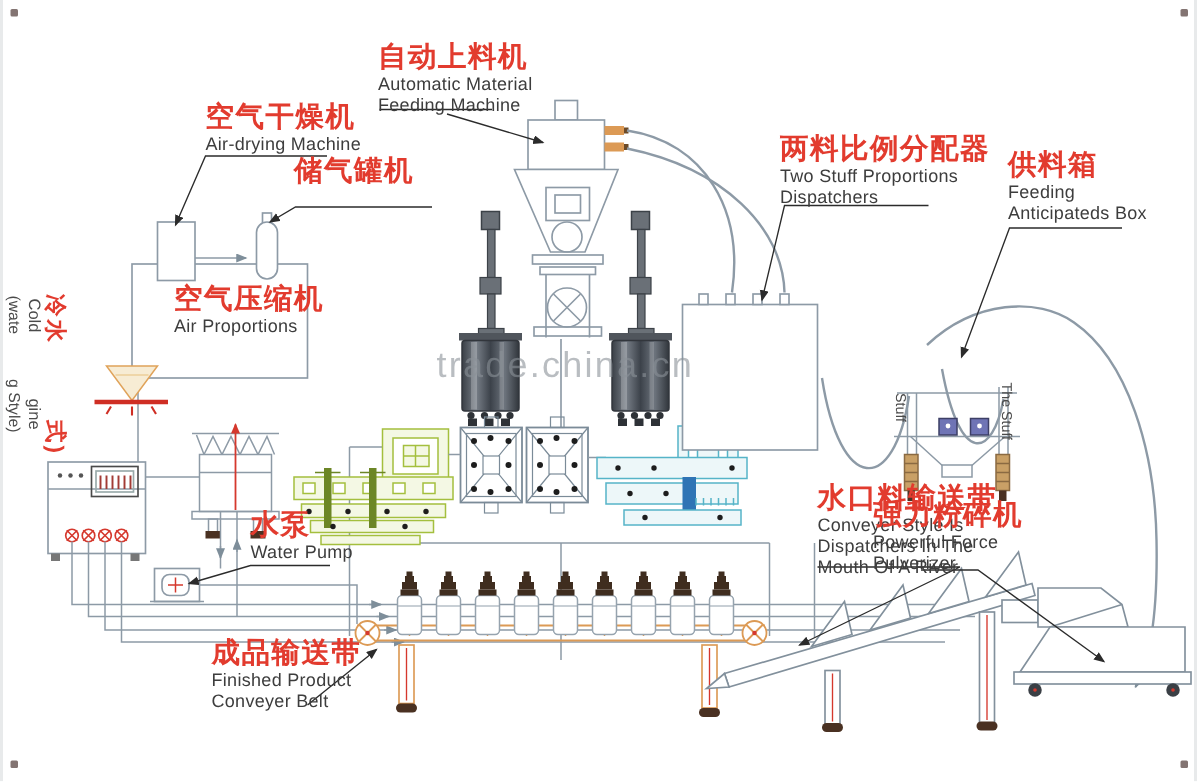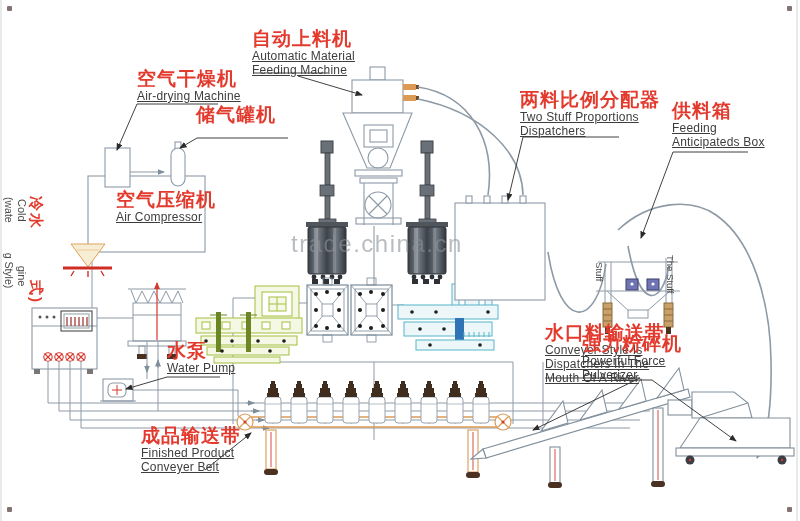--- a/index.html
+++ b/index.html
@@ -1,21 +1,21 @@
 <!DOCTYPE html>
 <html><head>
 <meta charset="utf-8">
 <style>
   html,body{margin:0;padding:0;background:#fff;}
   .stage{position:relative;width:800px;height:521px;background:#ffffff;overflow:hidden;
          font-family:"Liberation Sans","DejaVu Sans",sans-serif;}
   .stage svg{position:absolute;left:0;top:0;}
   .lbl{position:absolute;line-height:14px;white-space:nowrap;}
   .lbl .zh{font-size:19px;font-weight:bold;color:#e23b2e;letter-spacing:1px;margin-bottom:3px;}
-  .lbl .en{font-size:12px;color:#3d3d3d;letter-spacing:.2px;line-height:14px;text-decoration:underline;}
+  .lbl .en{font-size:12px;color:#3d3d3d;letter-spacing:.2px;line-height:14px;}
   .vcol{position:absolute;transform:rotate(90deg);transform-origin:0 0;white-space:nowrap;line-height:13px;}
   .gap{display:inline-block;}
   .wm{position:absolute;left:291px;top:230px;font-size:24px;letter-spacing:1.5px;
       color:rgba(138,145,152,0.6);z-index:5;}
   .smudge{position:absolute;z-index:4;background:radial-gradient(closest-side,rgba(255,255,255,.95),rgba(255,255,255,0));}
   .corner{position:absolute;width:5px;height:5px;background:#5a4643;opacity:.75;border-radius:1px;z-index:6;}
   .edge{position:absolute;top:0;height:521px;background:#d9dcde;opacity:.6;z-index:6;}
   .labels{position:relative;z-index:7;}
 </style>
 </head>
@@ -401,21 +401,21 @@
   </div>
 
   <div class="lbl" style="left:252px;top:32px">
     <div class="zh">自动上料机</div>
     <div class="en">Automatic Material</div>
     <div class="en">Feeding Machine</div>
   </div>
 
   <div class="lbl" style="left:116px;top:193px">
     <div class="zh">空气压缩机</div>
-    <div class="en">Air Compressor</div>
+    <div class="en">Air Proportions</div>
   </div>
 
   <div class="lbl" style="left:520px;top:93px">
     <div class="zh">两料比例分配器</div>
     <div class="en">Two Stuff Proportions</div>
     <div class="en">Dispatchers</div>
   </div>
 
   <div class="lbl" style="left:672px;top:104px">
     <div class="zh">供料箱</div>

